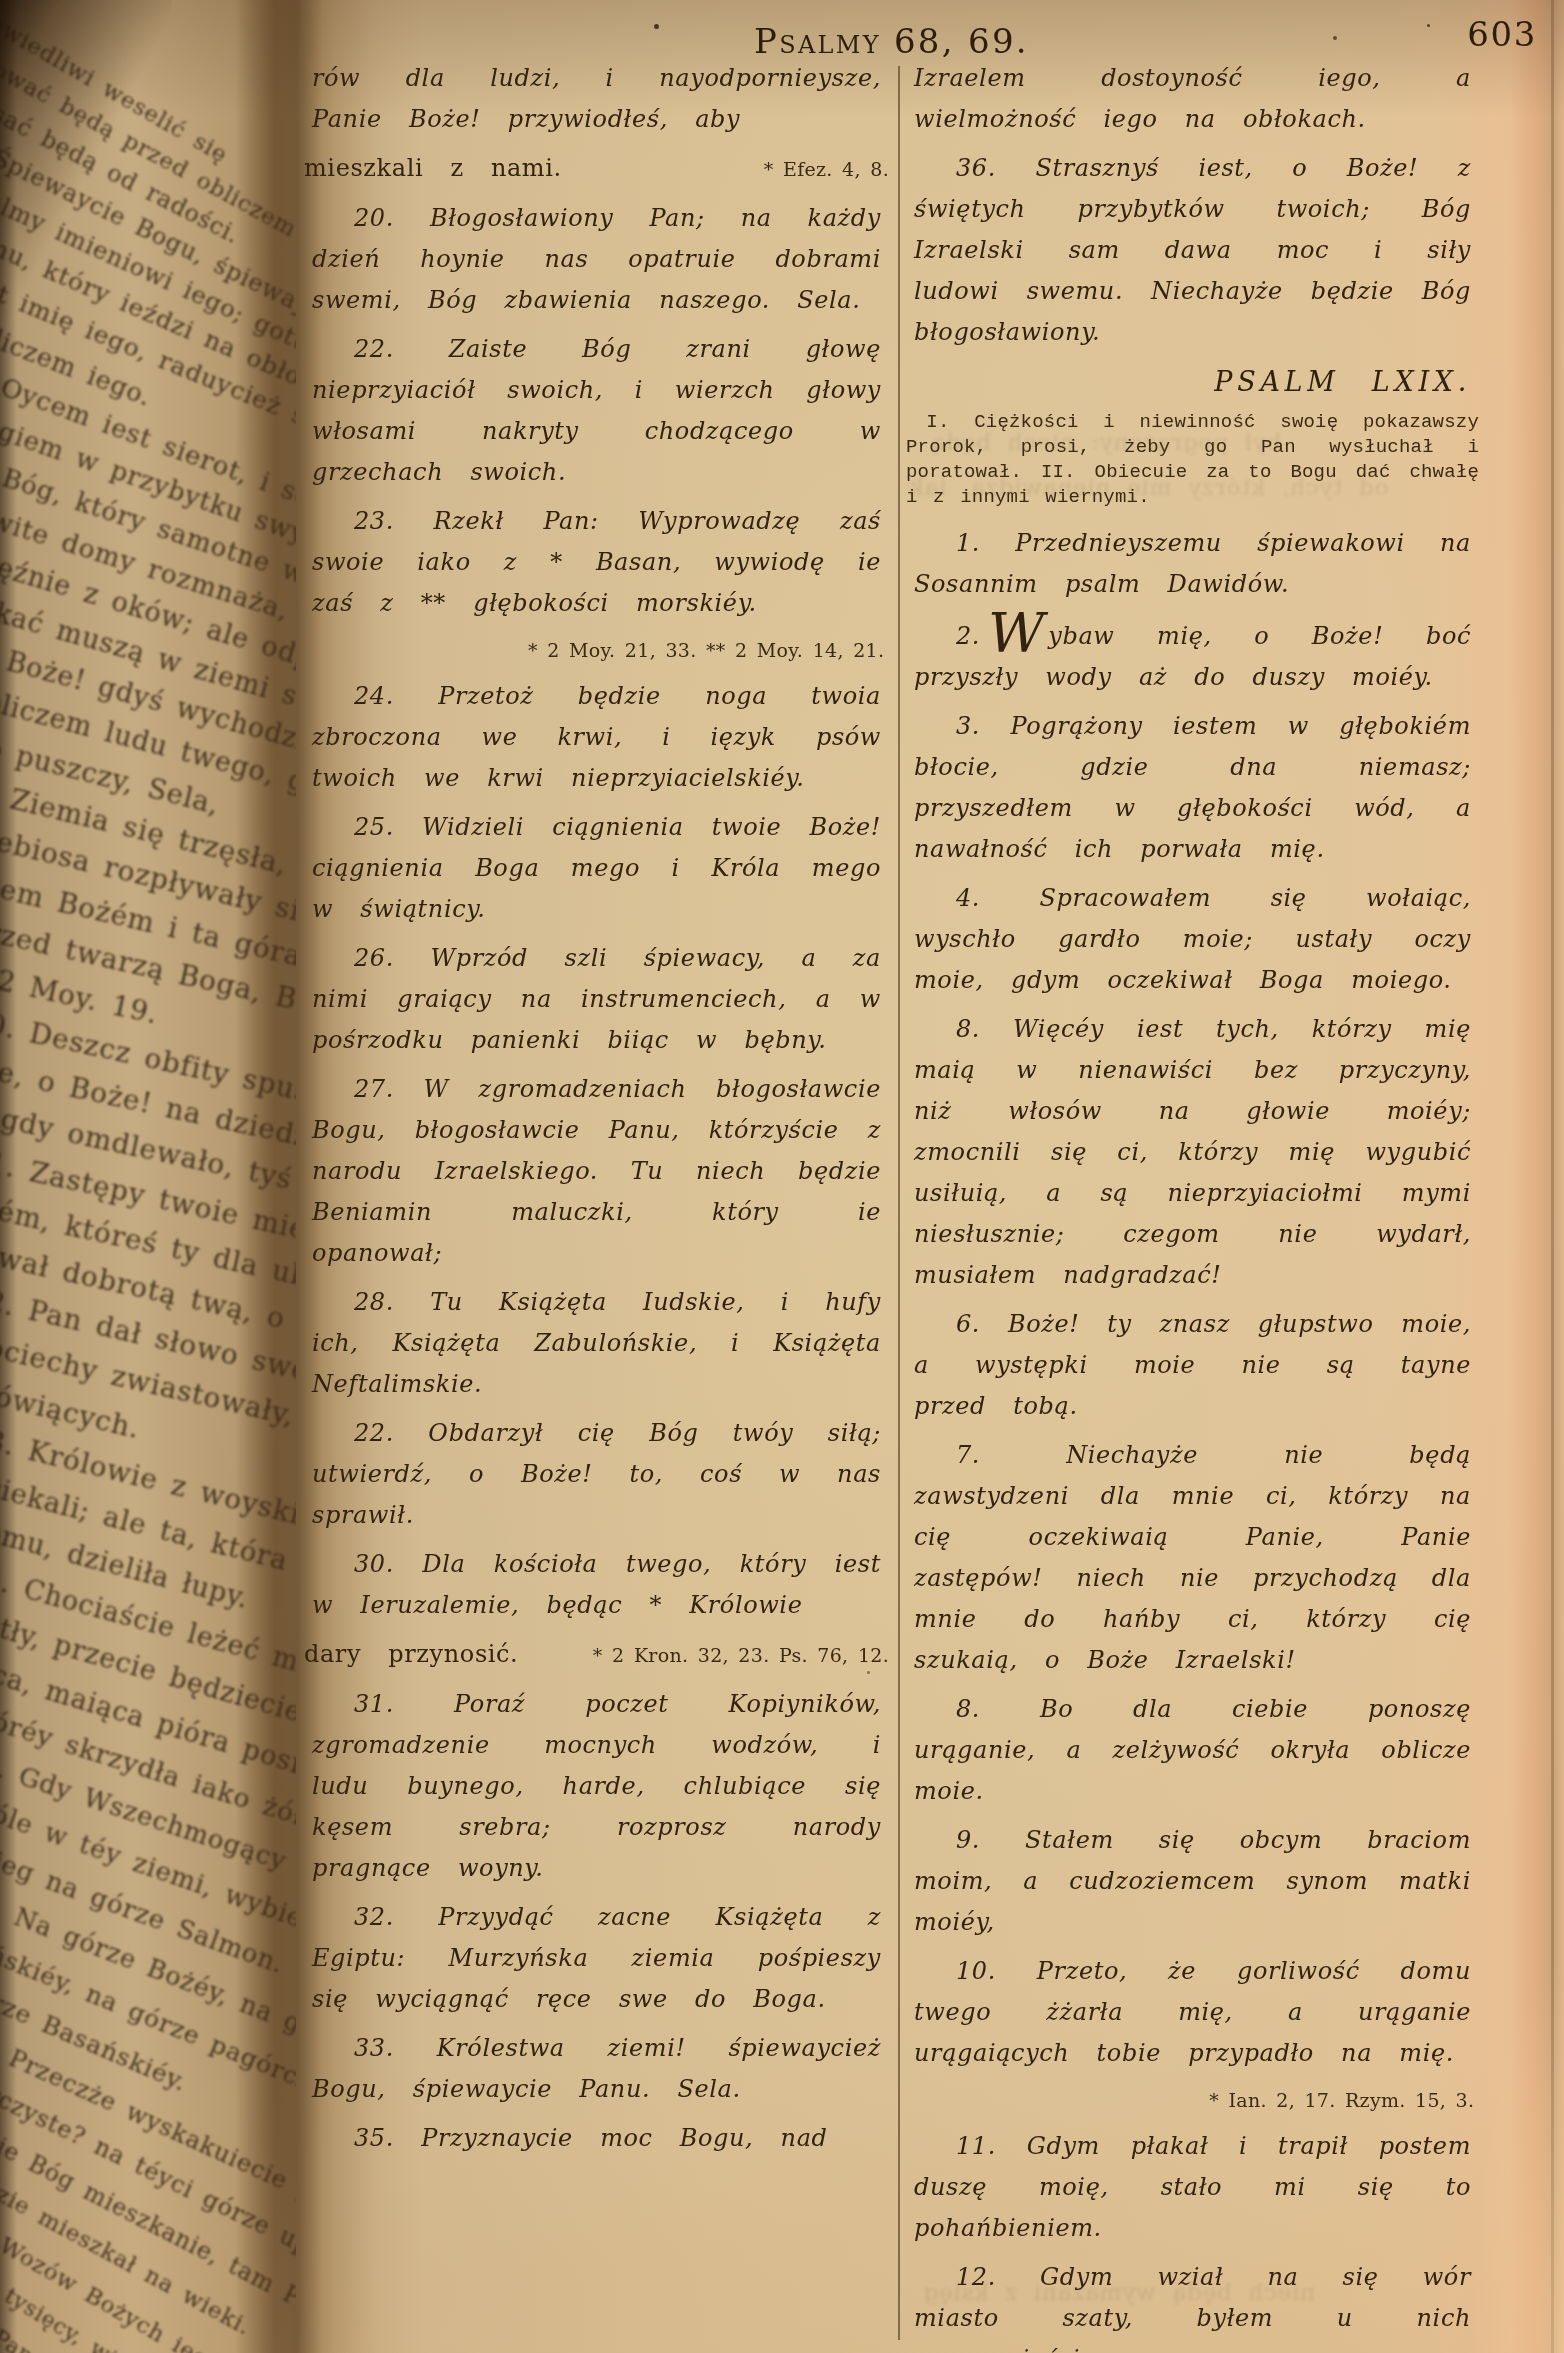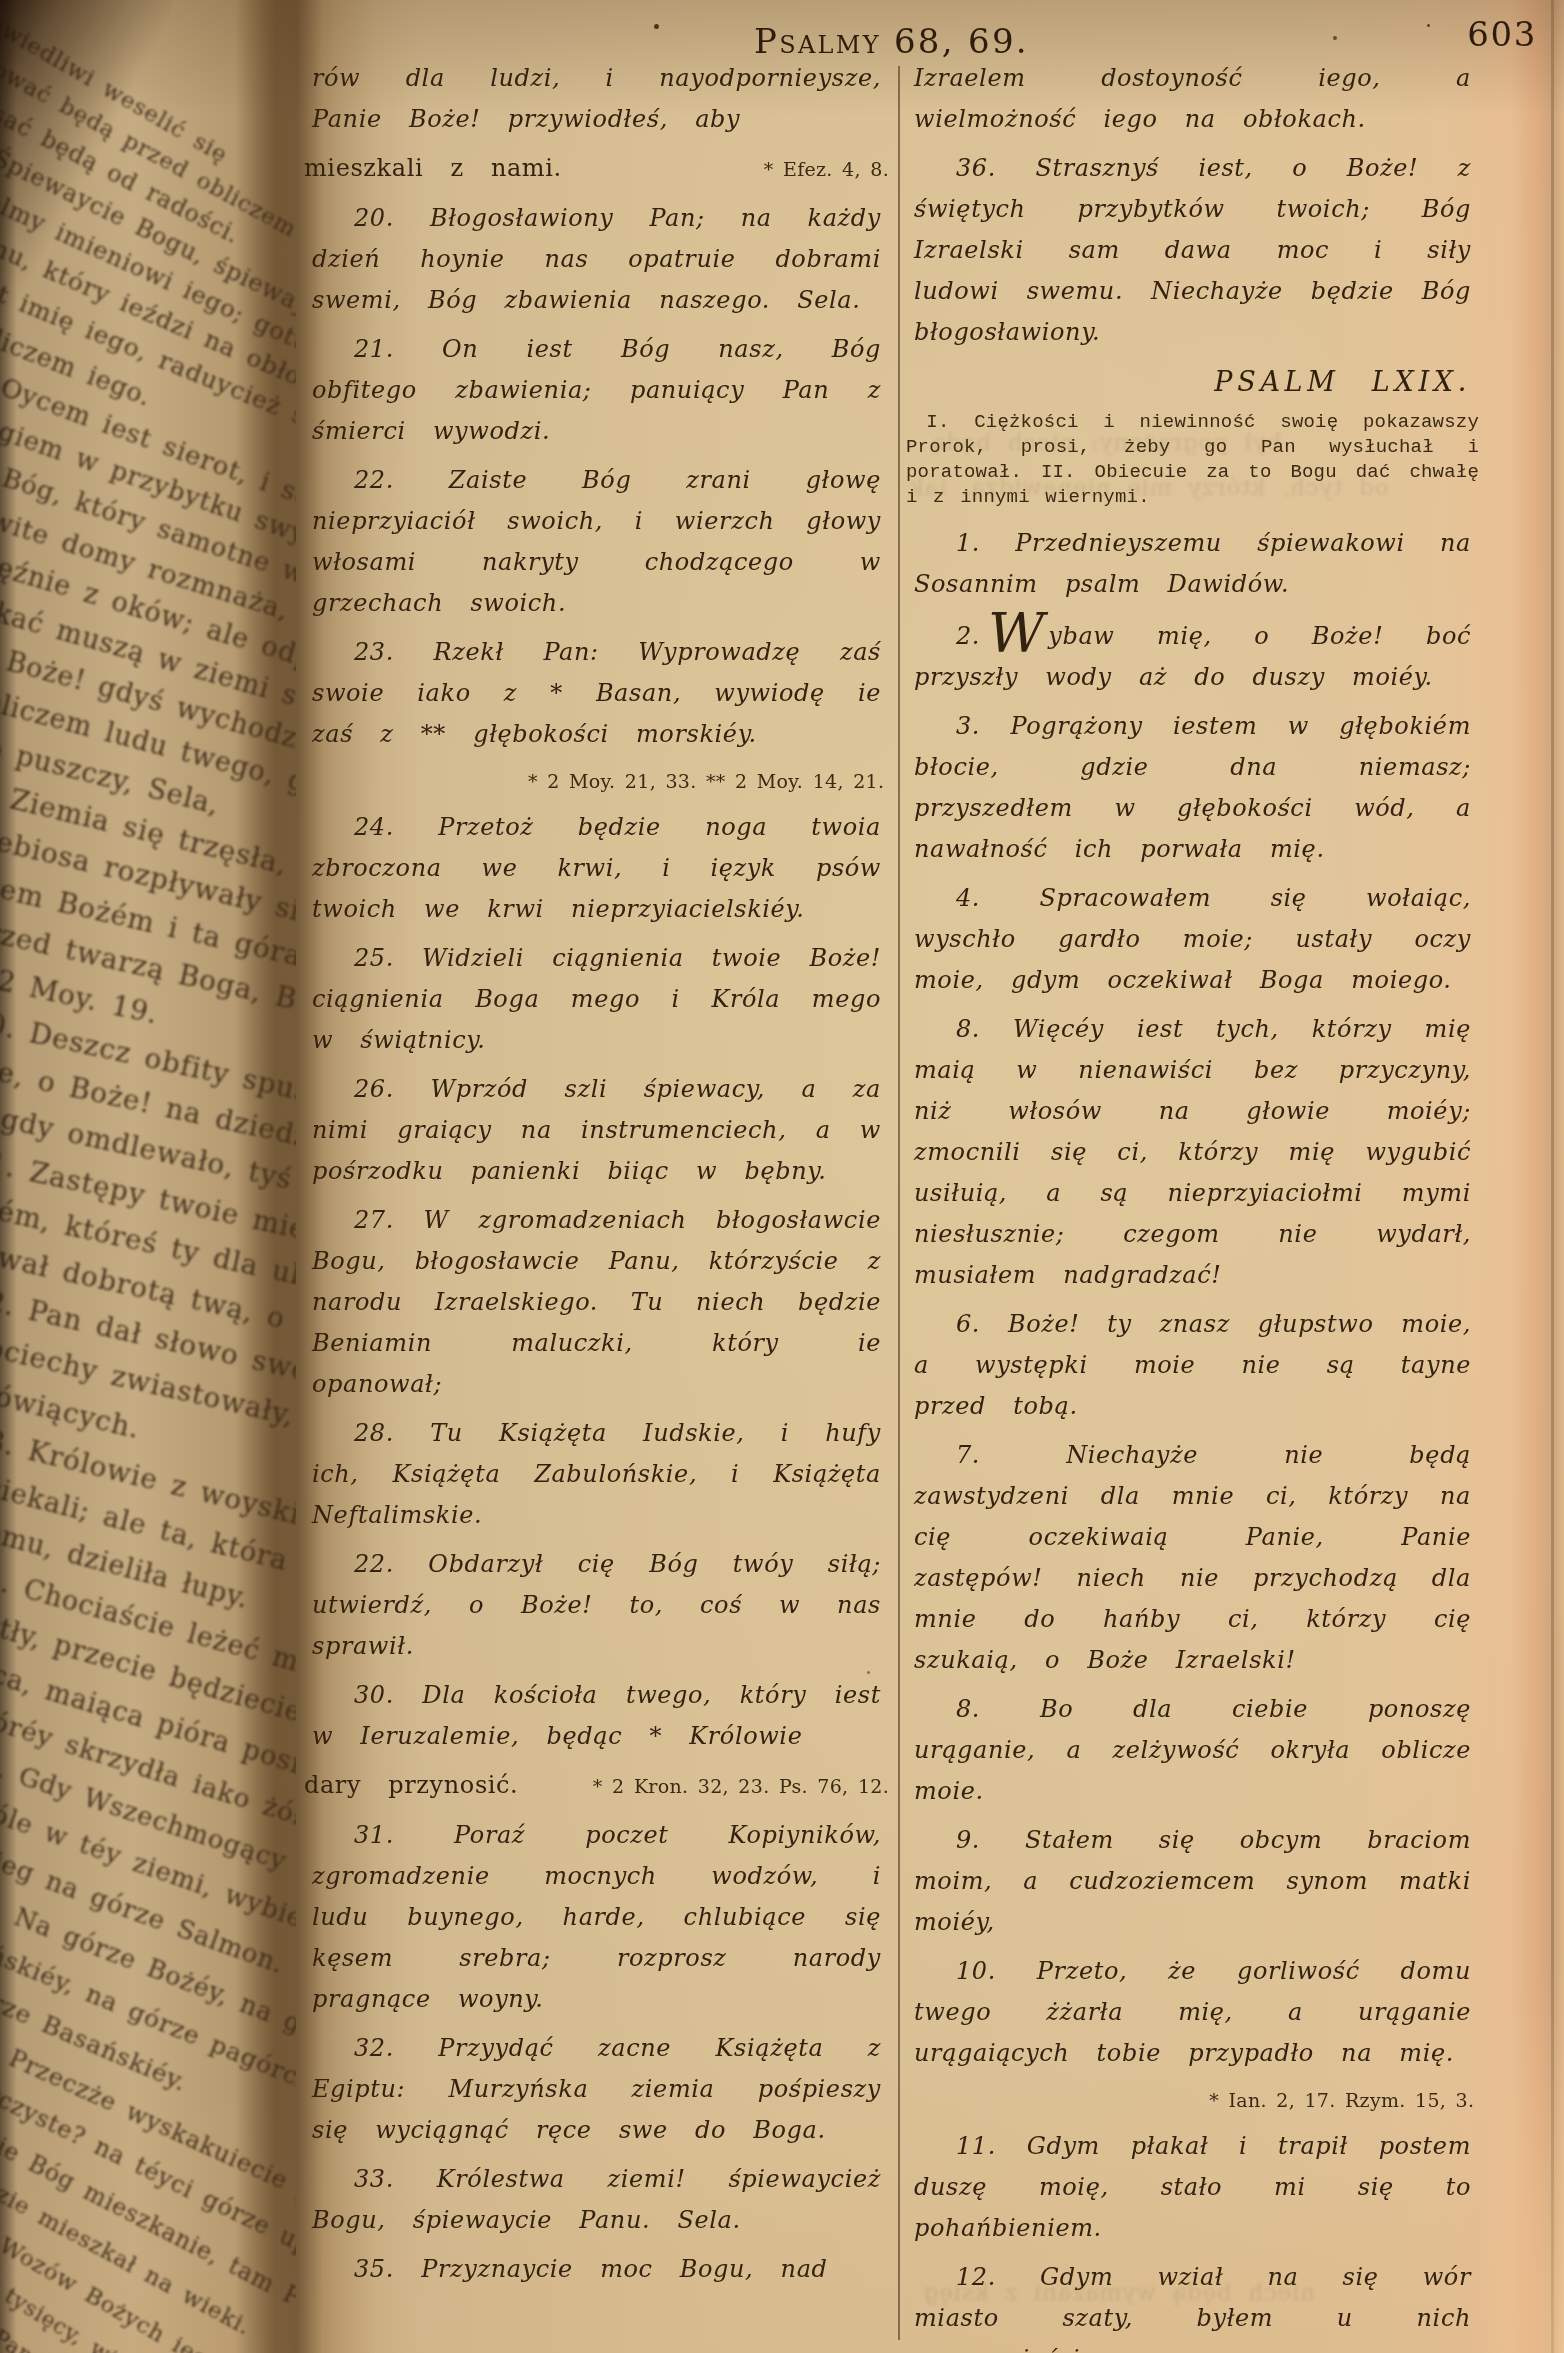--- a/index.html
+++ b/index.html
@@ -129,21 +129,20 @@
 
   <div class="divider"></div>
 
   <div class="col col-left">
     <p class="verse cont">rów dla ludzi, i nayodpornieysze, Panie Boże! przywiodłeś, aby</p>
     <div class="tailline">
       <span class="tail">mieszkali z nami.</span>
       <span class="note">* Efez. 4, 8.</span>
     </div>
     <p class="verse">20. Błogosławiony Pan; na każdy dzień hoynie nas opatruie dobrami swemi, Bóg zbawienia naszego. Sela.</p>
-    <p class="verse">21. On iest Bóg nasz, Bóg obfitego zbawienia; panuiący Pan z śmierci wywodzi.</p>
     <p class="verse">22. Zaiste Bóg zrani głowę nieprzyiaciół swoich, i wierzch głowy włosami nakryty chodzącego w grzechach swoich.</p>
     <p class="verse">23. Rzekł Pan: Wyprowadzę zaś swoie iako z * Basan, wywiodę ie zaś z ** głębokości morskiéy.</p>
     <div class="note solo">* 2 Moy. 21, 33.  ** 2 Moy. 14, 21.</div>
     <p class="verse">24. Przetoż będzie noga twoia zbroczona we krwi, i ięzyk psów twoich we krwi nieprzyiacielskiéy.</p>
     <p class="verse">25. Widzieli ciągnienia twoie Boże! ciągnienia Boga mego i Króla mego w świątnicy.</p>
     <p class="verse">26. Wprzód szli śpiewacy, a za nimi graiący na instrumenciech, a w pośrzodku panienki biiąc w bębny.</p>
     <p class="verse">27. W zgromadzeniach błogosławcie Bogu, błogosławcie Panu, którzyście z narodu Izraelskiego. Tu niech będzie Beniamin maluczki, który ie opanował;</p>
     <p class="verse">28. Tu Książęta Iudskie, i hufy ich, Książęta Zabulońskie, i Książęta Neftalimskie.</p>
     <p class="verse">22. Obdarzył cię Bóg twóy siłą; utwierdź, o Boże! to, coś w nas sprawił.</p>
     <p class="verse">30. Dla kościoła twego, który iest w Ieruzalemie, będąc * Królowie</p>

